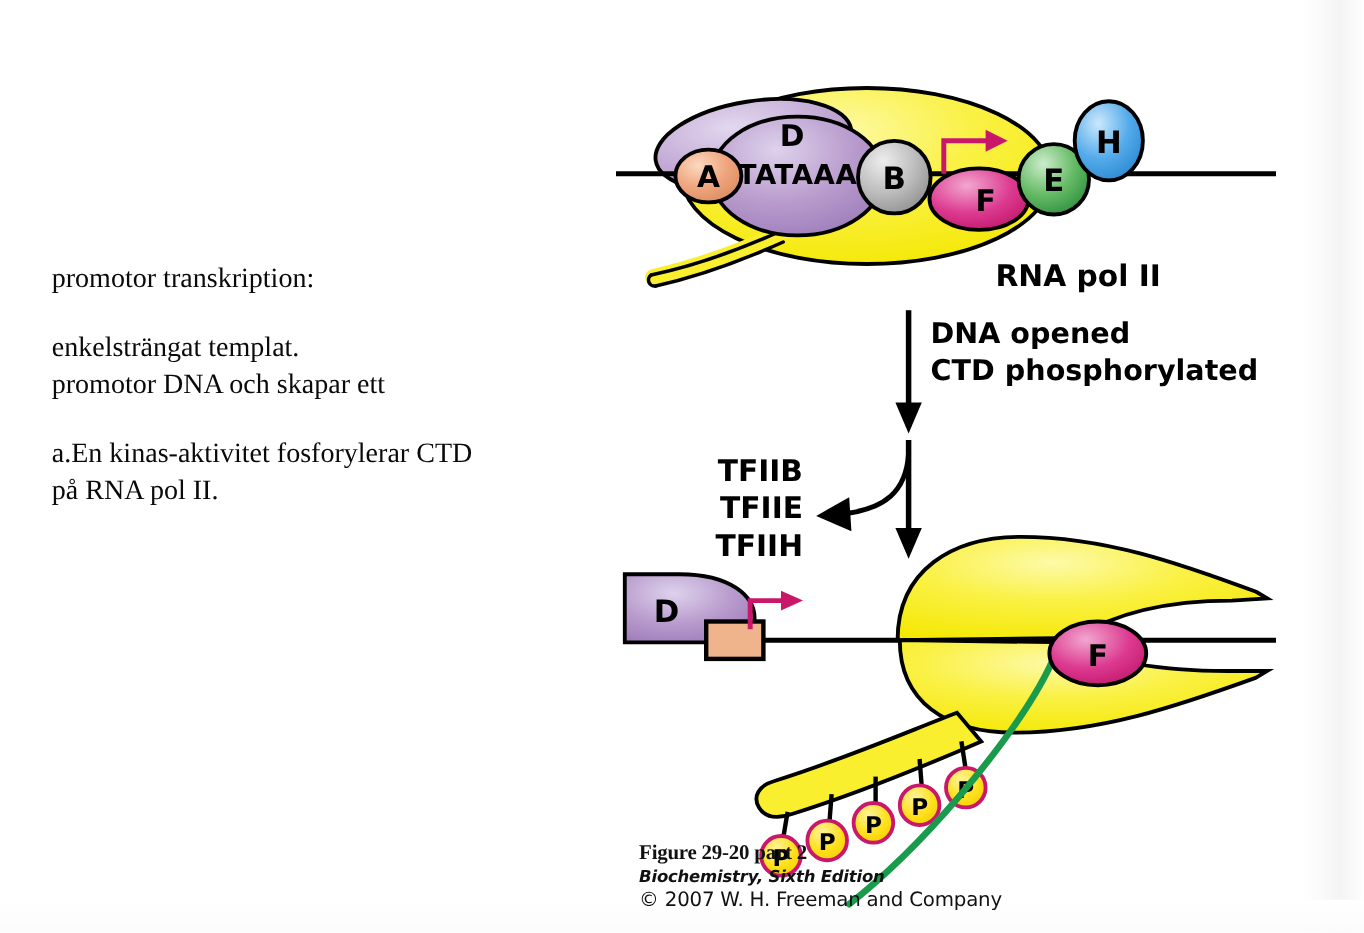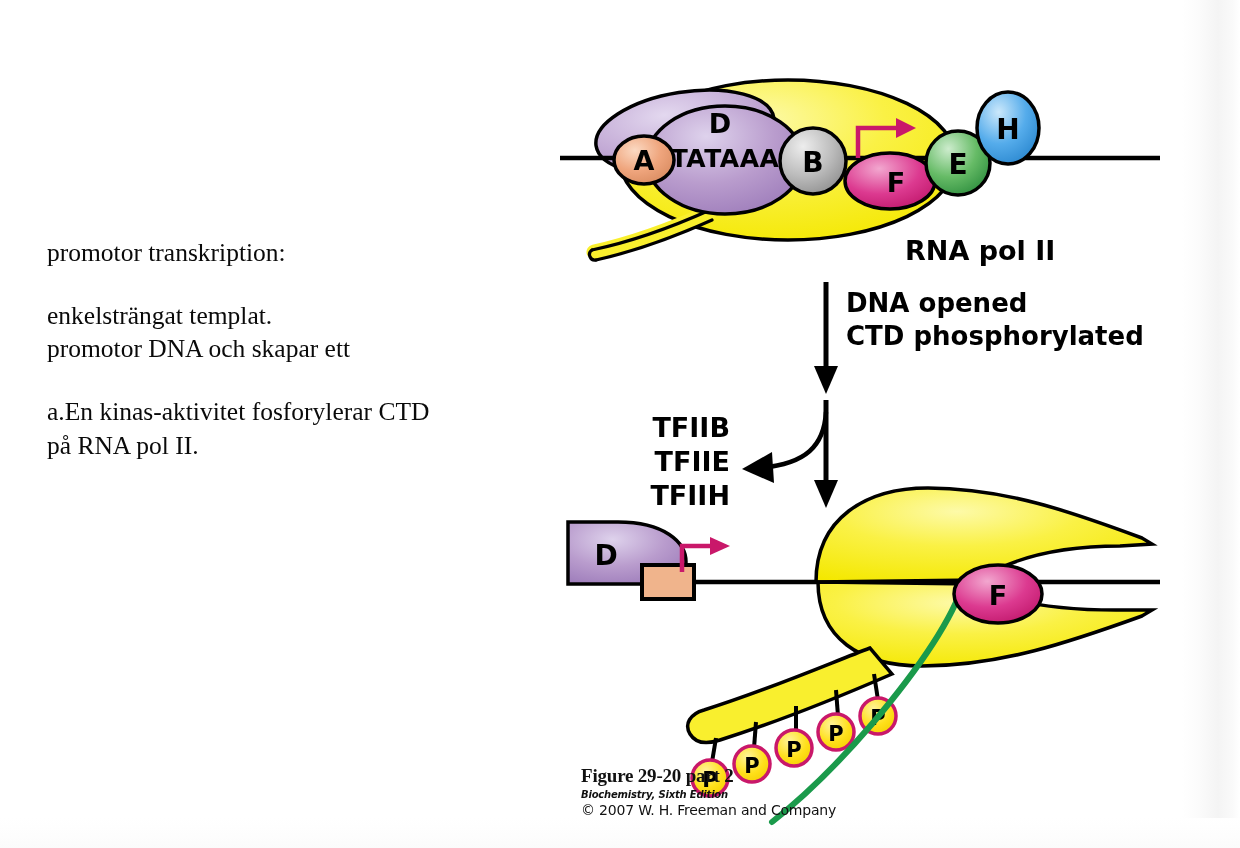--- a/index.html
+++ b/index.html
@@ -81,29 +81,29 @@
   }
   #caption .cap-line1 {
     font-family: Liberation Serif, serif;
     font-size: 19px;
     font-weight: bold;
     letter-spacing: -0.2px;
     line-height: 1.24;
   }
   #caption .cap-line2 {
     font-family: "DejaVu Sans", sans-serif;
-    font-size: 10px;
+    font-size: 15px;
     font-weight: bold;
     font-style: italic;
     letter-spacing: -0.2px;
     line-height: 1.30;
   }
   #caption .cap-line3 {
     font-family: "DejaVu Sans", sans-serif;
-    font-size: 14px;
+    font-size: 18px;
     font-weight: normal;
     letter-spacing: -0.2px;
     line-height: 1.30;
   }
 </style>
 </head>
 <body>
 
 <div id="slide">
 

